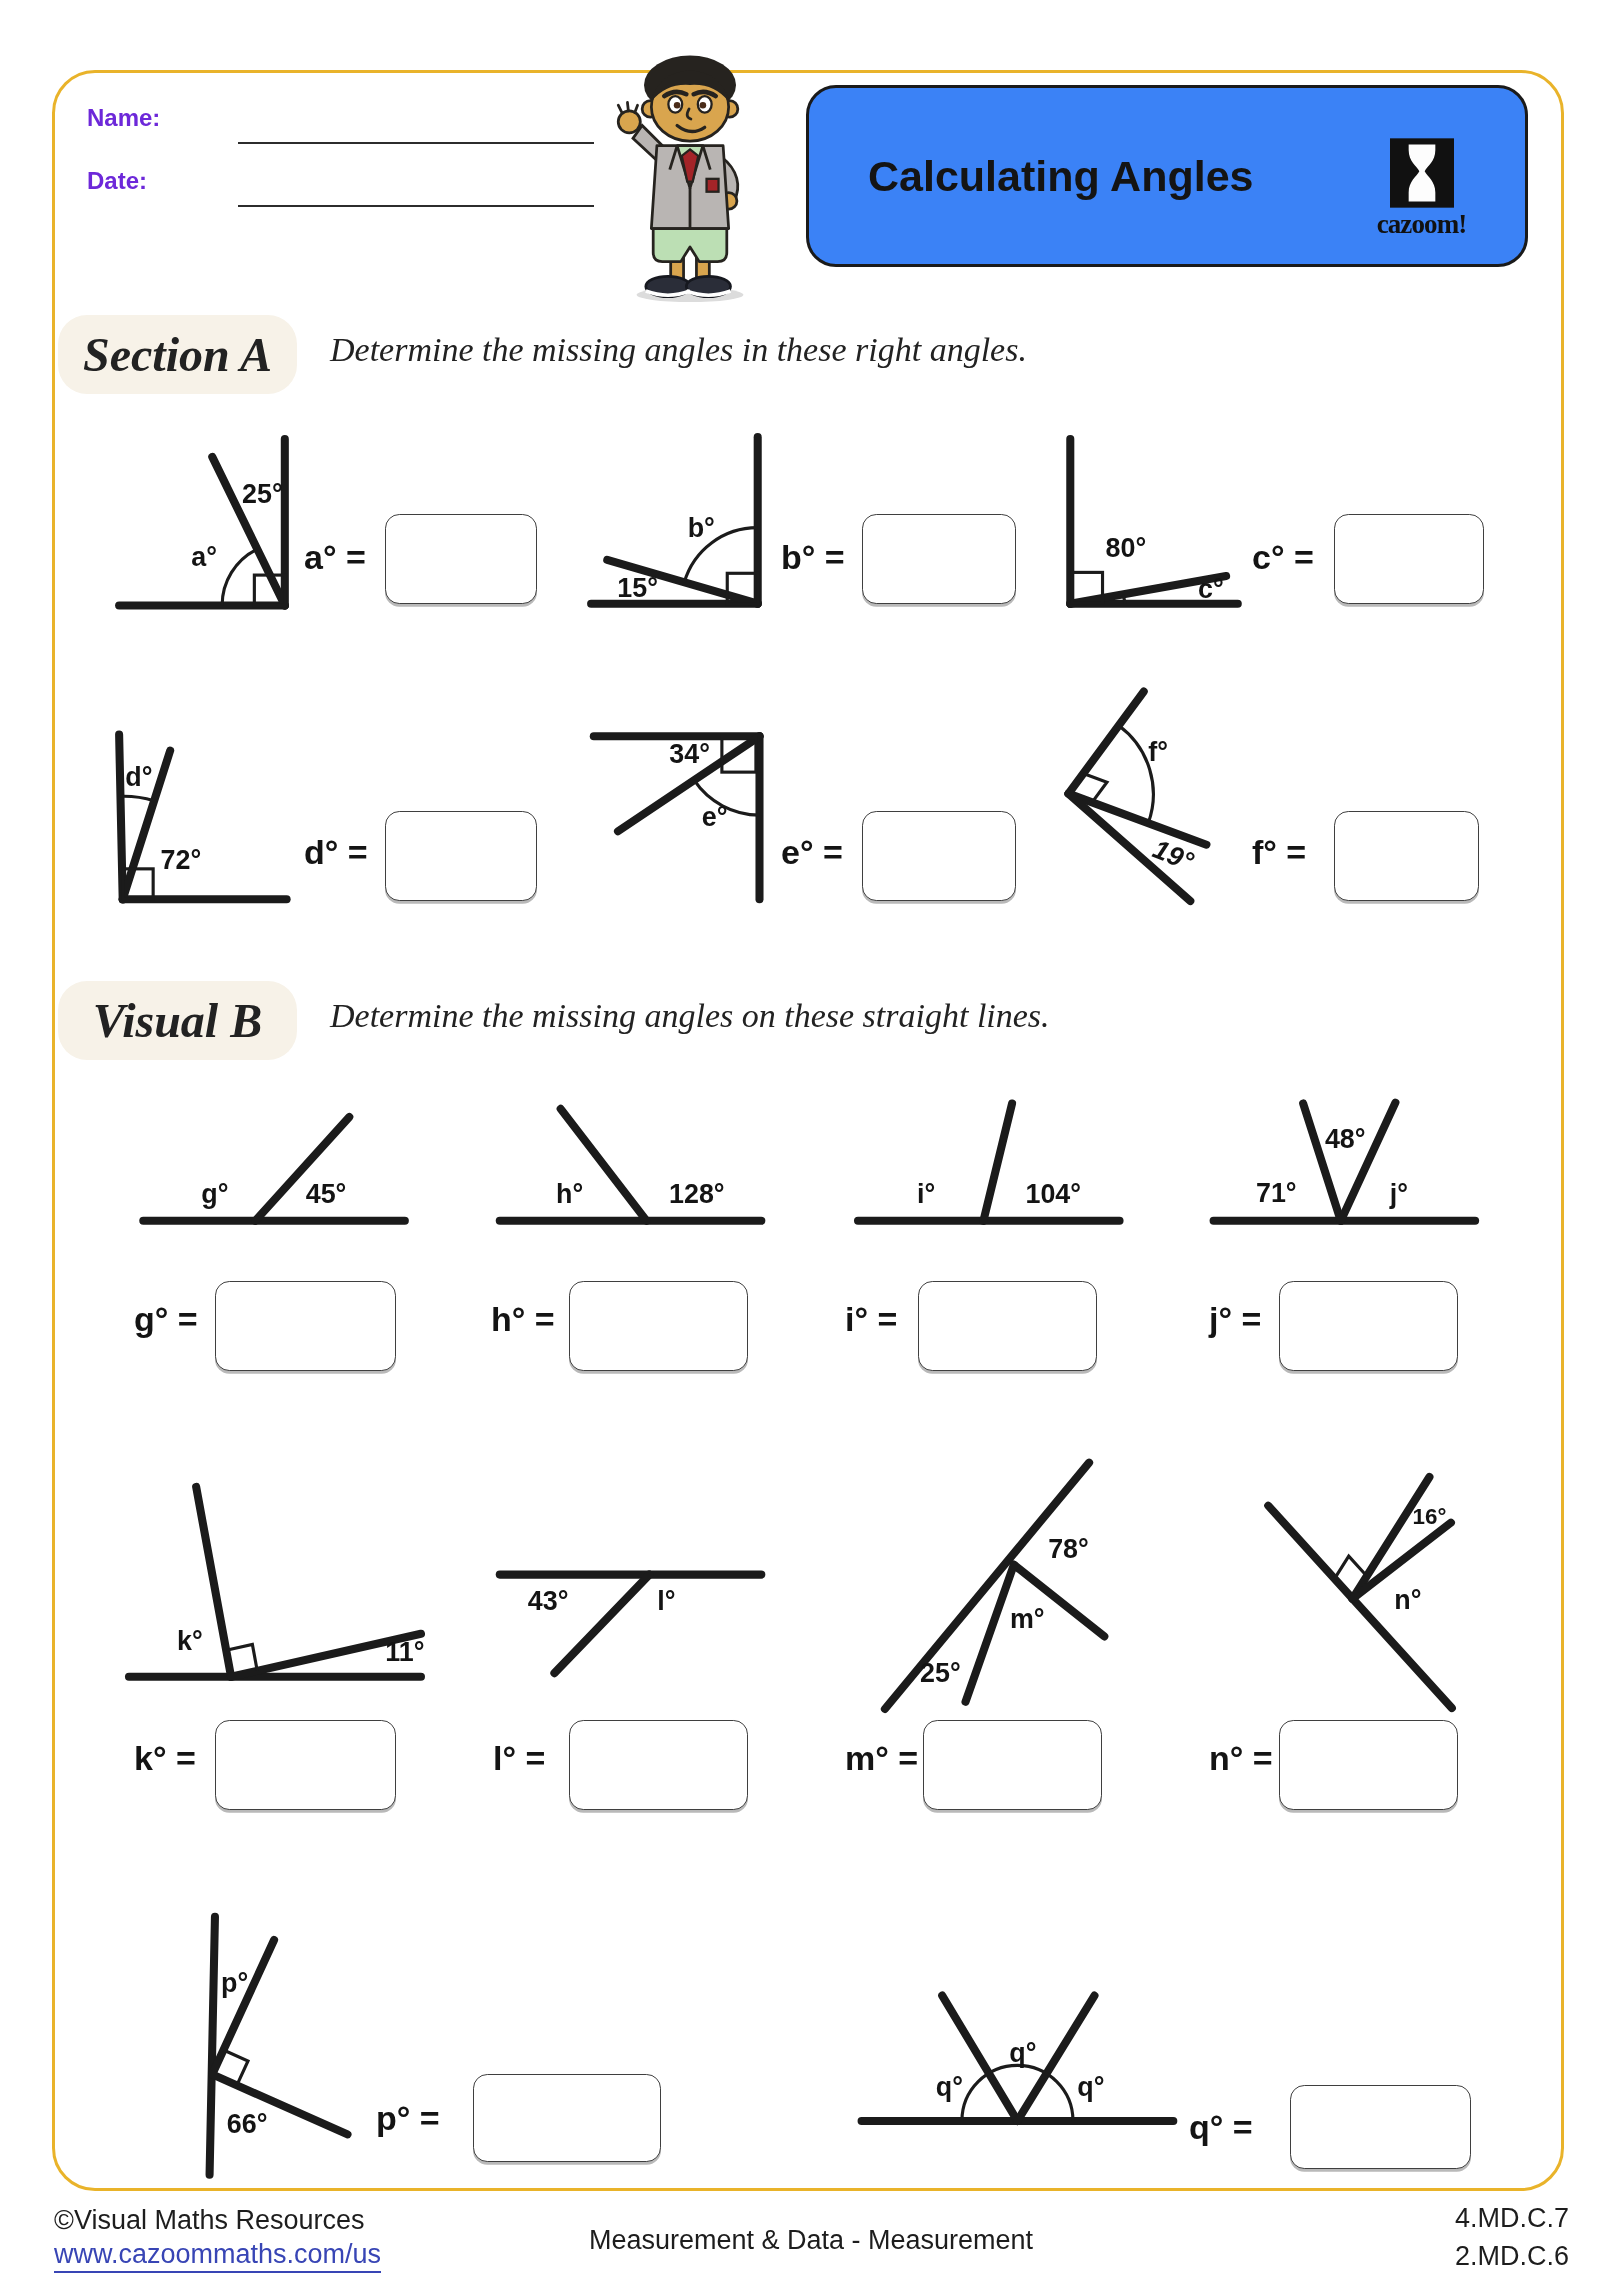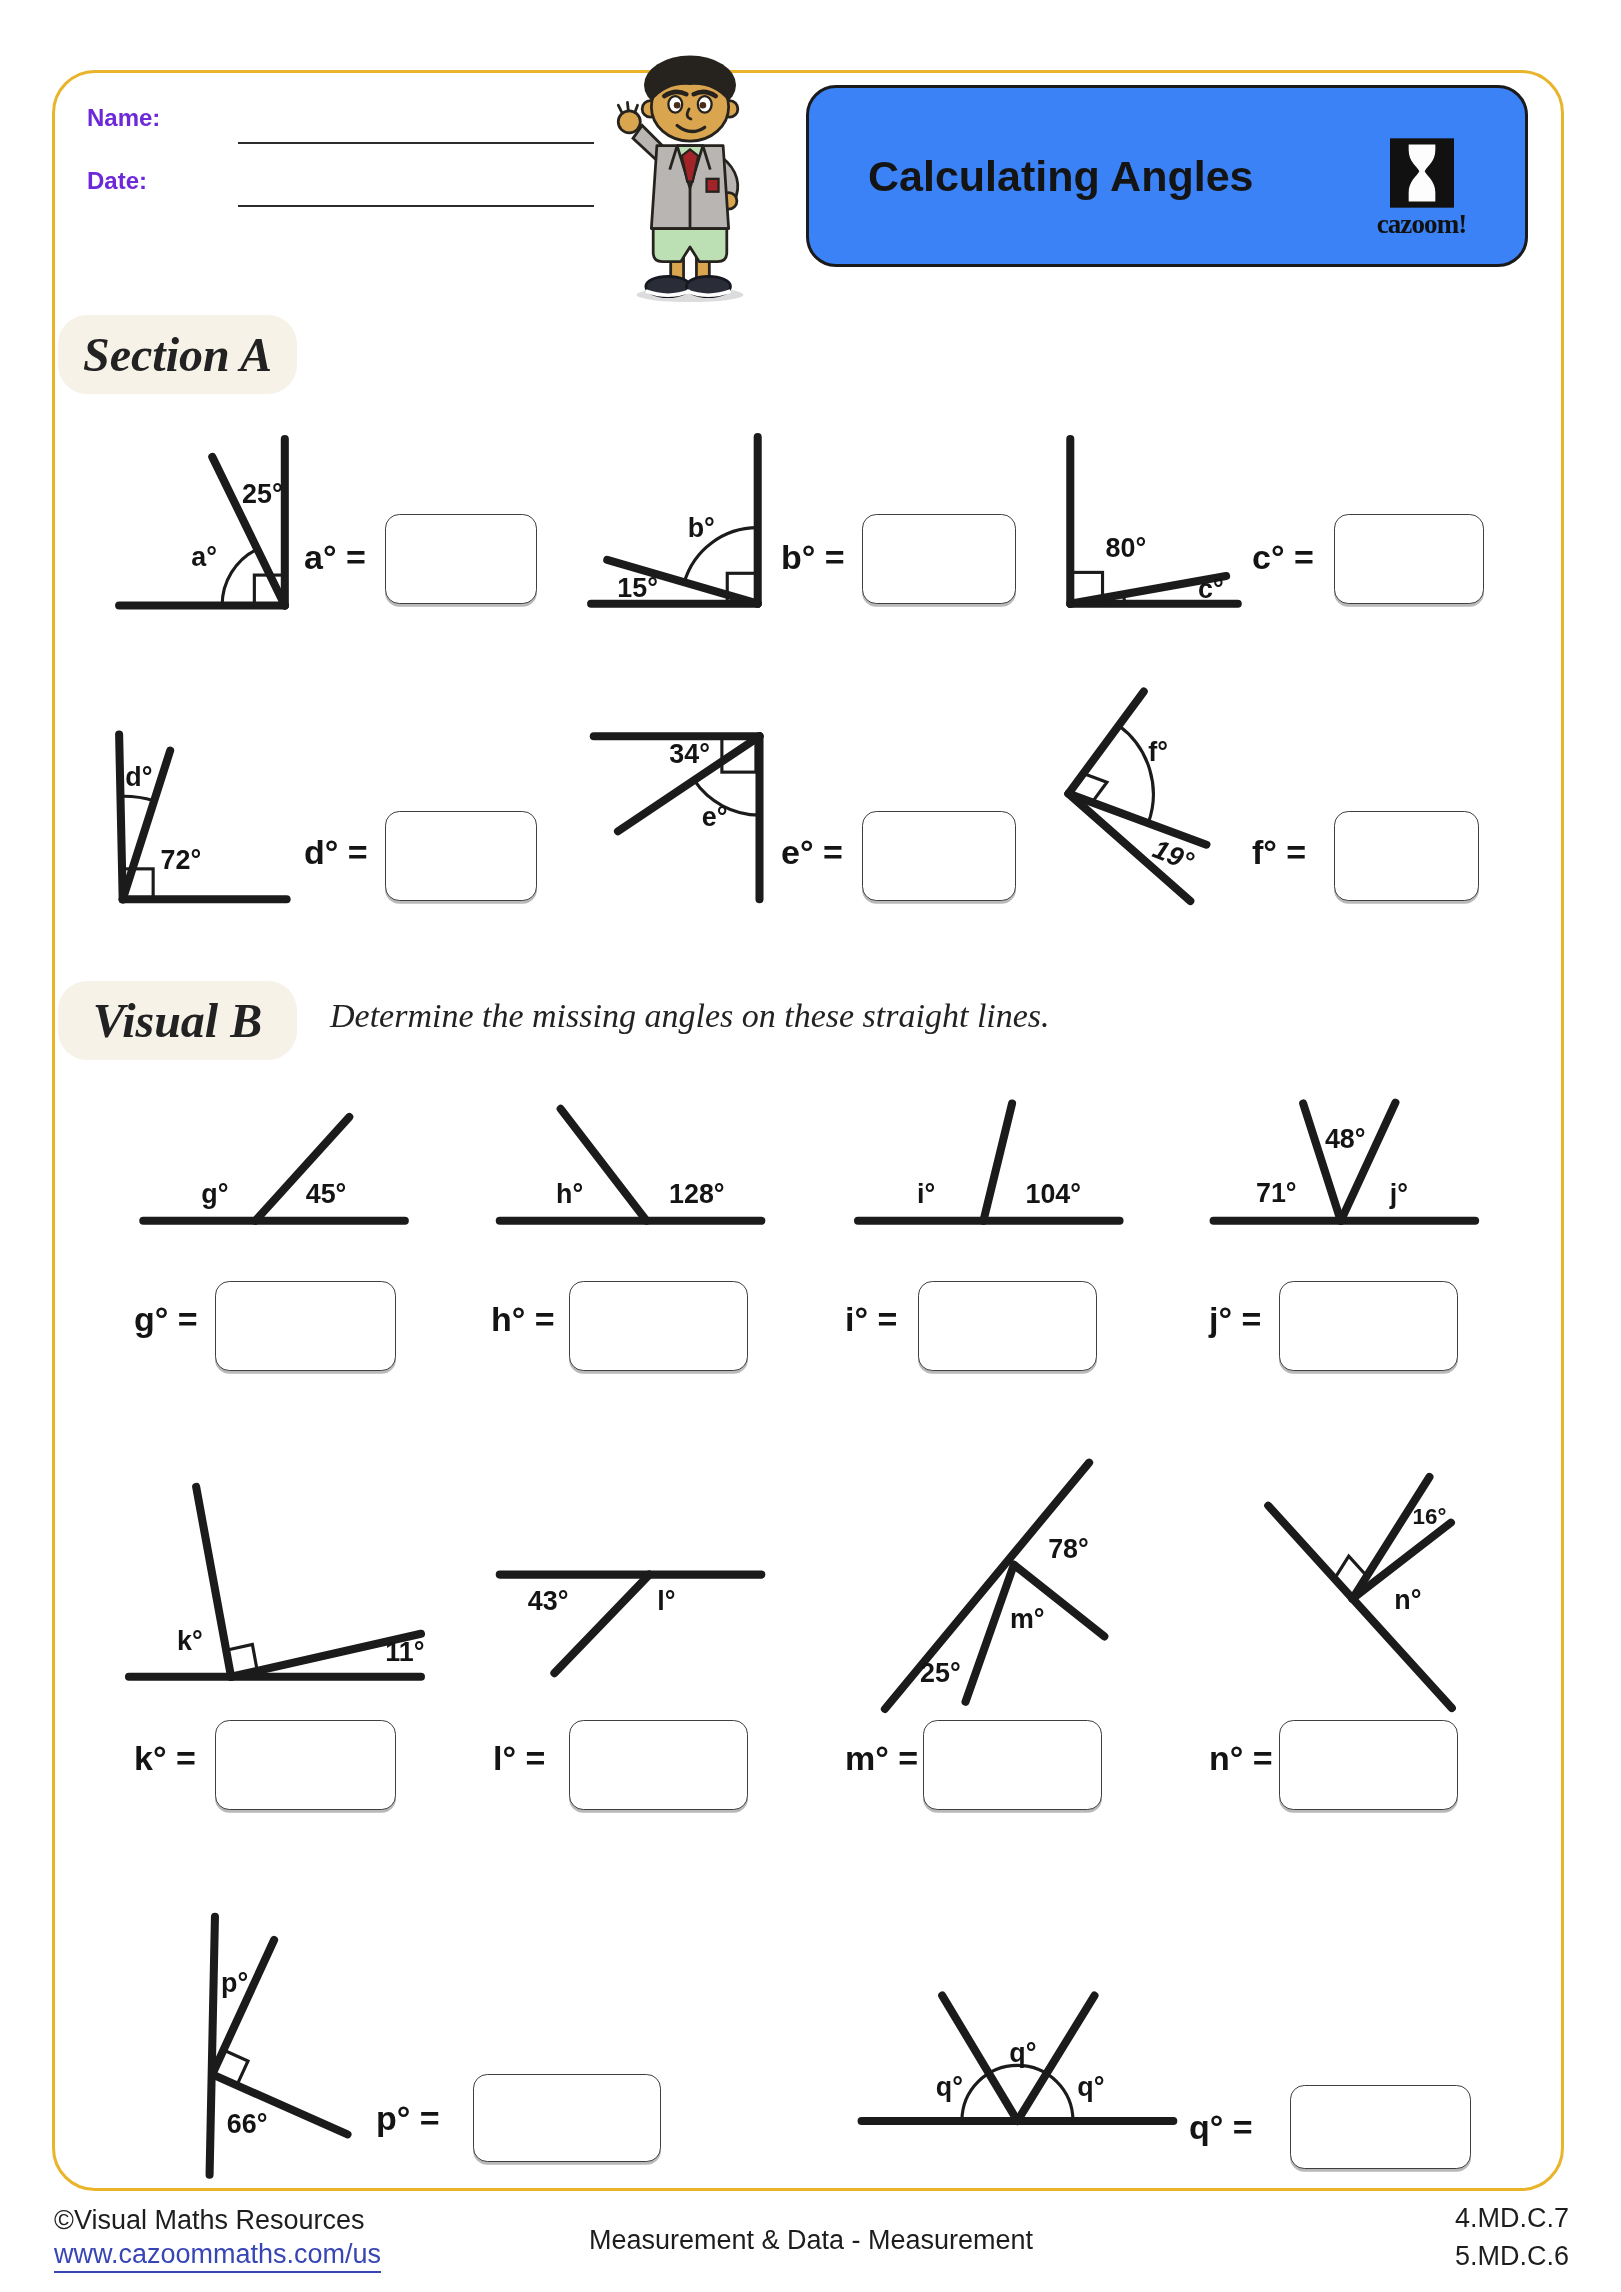--- a/index.html
+++ b/index.html
@@ -96,20 +96,21 @@
         <rect x="0" y="0" width="72" height="78" fill="#111"></rect>
         <path d="M21,7 h30 v6 c0,13 -9,18 -12,24 c3,6 12,11 12,24 v10 h-30 v-10 c0,-13 9,-18 12,-24 c-3,-6 -12,-11 -12,-24 z" fill="#fdfdfd"></path>
       </svg>
       <div class="logo-word">cazoom!</div>
     </div>
   </div>
 
   <div class="pill" style="top:315px;">
     <span class="pill-text">Section A</span>
   </div>
+  <div class="instruction" style="top:331px;">Determine the missing angles in these right angles.</div>
 
   <div class="pill" style="top:981px;">
     <span class="pill-text">Visual B</span>
   </div>
   <div class="instruction" style="top:997px;">Determine the missing angles on these straight lines.</div>
 
   <svg class="diagrams" width="1622" height="2293" viewBox="0 0 1811 2560">
 
     <g>
       <line class="dline" x1="133" y1="676" x2="318" y2="676"></line>
@@ -289,15 +290,15 @@
 
   <div class="eq" style="left:376px;top:2099px;">p° =</div>
   <div class="box" style="left:473px;top:2074px;width:186px;height:86px;"></div>
   <div class="eq" style="left:1189px;top:2108px;">q° =</div>
   <div class="box" style="left:1290px;top:2085px;width:179px;height:82px;"></div>
 
   <div class="abs foot" style="left:54px;top:2205px;">©Visual Maths Resources</div>
   <div class="abs foot-link" style="left:54px;top:2239px;">www.cazoommaths.com/us</div>
   <div class="abs foot" style="left:0;top:2225px;width:1622px;text-align:center;">Measurement &amp; Data - Measurement</div>
   <div class="abs foot foot-right" style="left:1343px;top:2203px;width:226px;">4.MD.C.7</div>
-  <div class="abs foot foot-right" style="left:1343px;top:2241px;width:226px;">5.MD.C.6</div>
+  <div class="abs foot foot-right" style="left:1343px;top:2241px;width:226px;">2.MD.C.6</div>
 </div>
 
 
 </body></html>

